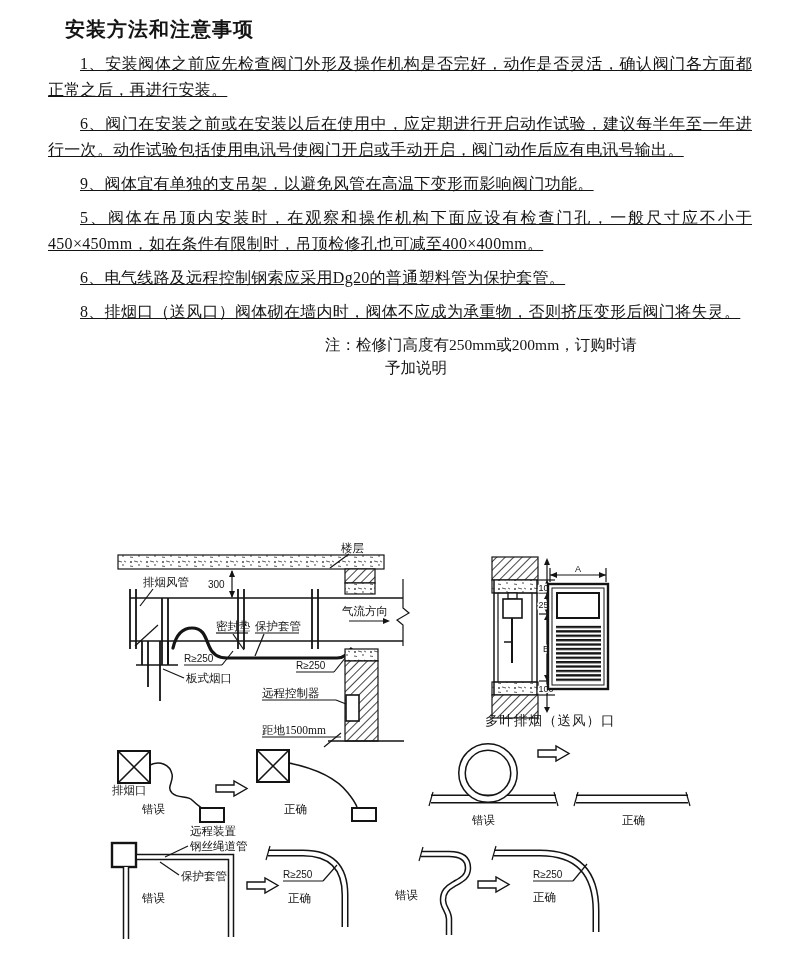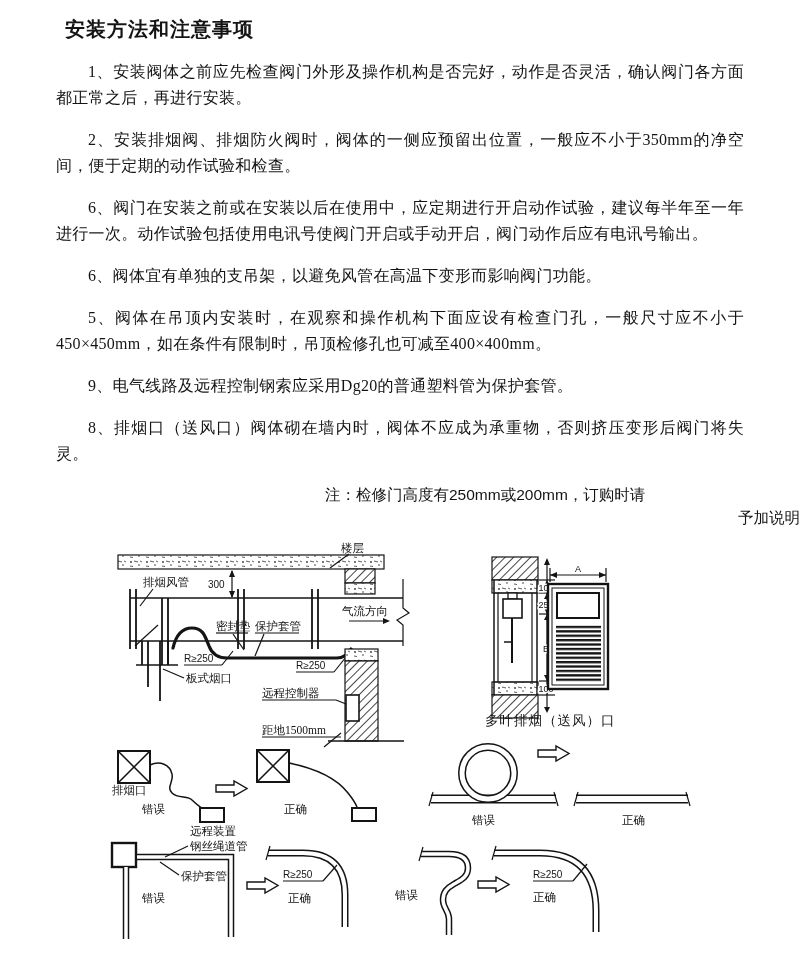--- a/index.html
+++ b/index.html
@@ -5,51 +5,50 @@
   html,body { margin:0; padding:0; background:#ffffff; }
   .page {
     position:relative; width:800px; height:962px; background:#ffffff;
     color:#141414; font-family:"Liberation Serif","DejaVu Serif",serif;
     overflow:hidden;
   }
   .title {
     margin:16px 16px 7px 65px; font-size:20px; font-weight:bold; letter-spacing:1px;
   }
   .body-text { margin:0 40px; width:720px; font-size:16px; line-height:26px; text-align:justify; }
-  .para { margin:16px; text-indent:2em; letter-spacing:0.3px; }
+  .para { margin:8px; text-indent:2em; letter-spacing:0.3px;text-decoration:underline; }
   .note {
-    margin:2px 0 0 325px; font-family:Liberation Sans, sans-serif;
+    margin:2px 0 0 325px; font-family:Liberation Serif, serif;
     font-size:15.5px; line-height:23px;
   }
-  .note-l2 { padding-left:60px;text-align:right; }
+  .note-l2 { padding-left:60px; }
   .fig { position:absolute; top:536px; left:0; }
   .fig text { fill:#141414; }
   .cn  { font-family:"Liberation Serif","DejaVu Serif",serif; font-size:11.5px; }
   .cn13{ font-family:"Liberation Serif","DejaVu Serif",serif; font-size:13.5px; letter-spacing:1px; }
   .dim { font-family:"Liberation Sans","DejaVu Sans",sans-serif; font-size:10px; }
   .dim9{ font-family:"Liberation Sans","DejaVu Sans",sans-serif; font-size:9px;
          paint-order:stroke; stroke:#ffffff; stroke-width:3px; }
   .ln  { stroke:#141414; stroke-width:1.2; fill:none; }
   .ln15{ stroke:#141414; stroke-width:1.5; fill:none; }
   .ln18{ stroke:#141414; stroke-width:1.8; fill:none; }
 </style>
 </head>
 <body>
 
 <div class="page">
 
   <div class="title">安装方法和注意事项</div>
 
   <div class="body-text">
     <p class="para">1、安装阀体之前应先检查阀门外形及操作机构是否完好，动作是否灵活，确认阀门各方面都正常之后，再进行安装。</p>
-    <p class="para">2、安装排烟阀、排烟防火阀时，阀体的一侧应预留出位置，一般应不小于350mm的净空间，便于定期的动作试验和检查。</p>
     <p class="para">6、阀门在安装之前或在安装以后在使用中，应定期进行开启动作试验，建议每半年至一年进行一次。动作试验包括使用电讯号使阀门开启或手动开启，阀门动作后应有电讯号输出。</p>
-    <p class="para">6、阀体宜有单独的支吊架，以避免风管在高温下变形而影响阀门功能。</p>
+    <p class="para">9、阀体宜有单独的支吊架，以避免风管在高温下变形而影响阀门功能。</p>
     <p class="para">5、阀体在吊顶内安装时，在观察和操作机构下面应设有检查门孔，一般尺寸应不小于450×450mm，如在条件有限制时，吊顶检修孔也可减至400×400mm。</p>
-    <p class="para">9、电气线路及远程控制钢索应采用Dg20的普通塑料管为保护套管。</p>
+    <p class="para">6、电气线路及远程控制钢索应采用Dg20的普通塑料管为保护套管。</p>
     <p class="para">8、排烟口（送风口）阀体砌在墙内时，阀体不应成为承重物，否则挤压变形后阀门将失灵。</p>
   </div>
 
   <div class="note">
     <div>注：检修门高度有250mm或200mm，订购时请</div>
     <div class="note-l2">予加说明</div>
   </div>
 
   <svg class="fig" width="800" height="426" viewBox="0 535 800 426" xmlns="http://www.w3.org/2000/svg">
     <defs>

